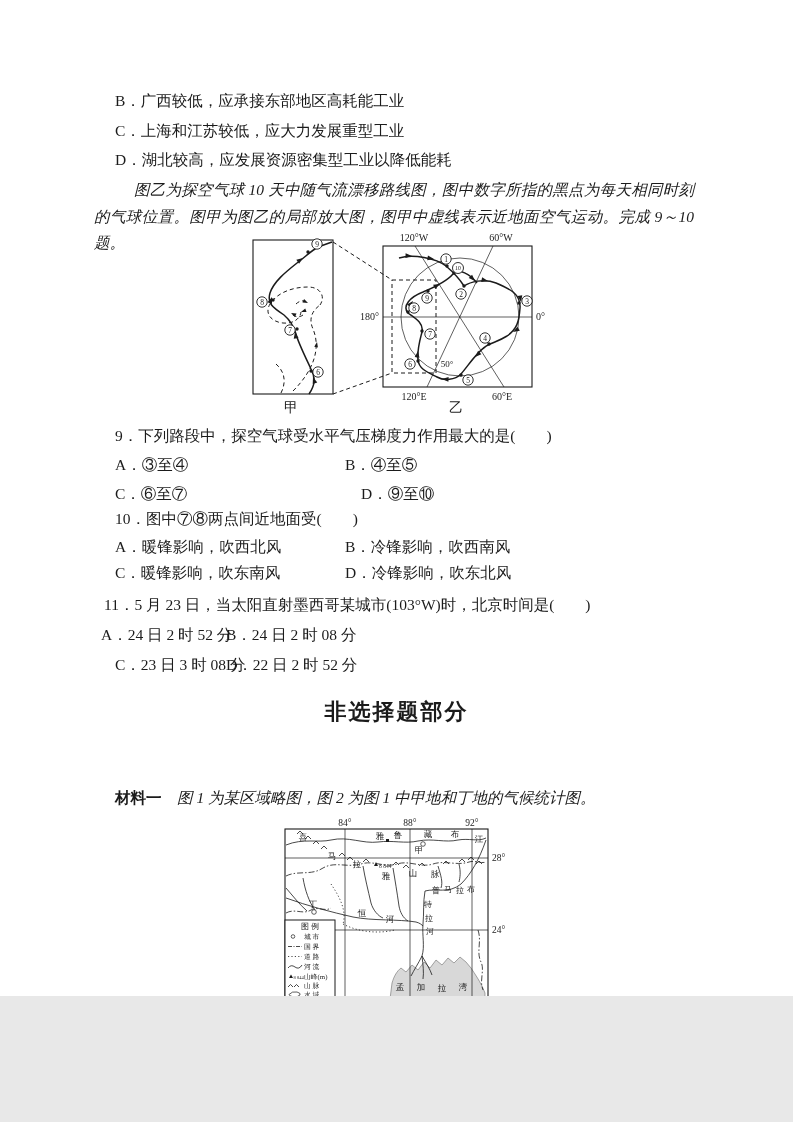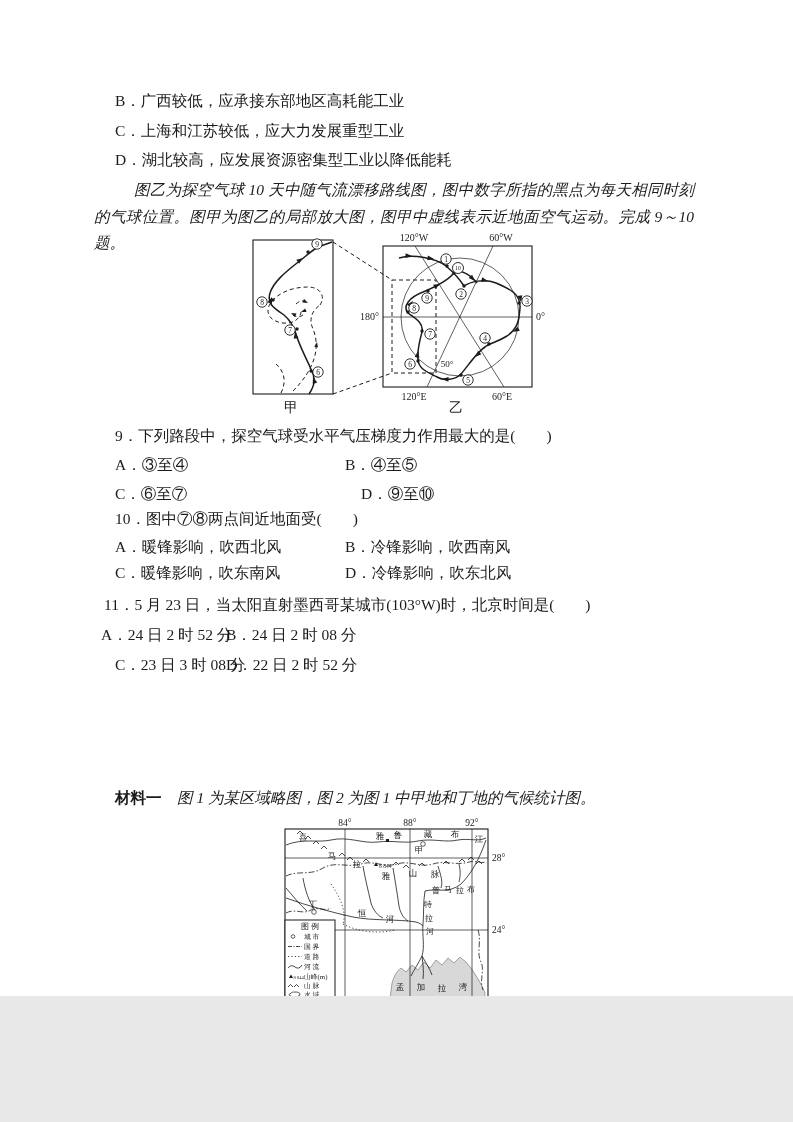--- a/index.html
+++ b/index.html
@@ -156,20 +156,21 @@
   <div class="opt" style="left:345px;top:537px;">B．冷锋影响，吹西南风</div>
   <div class="opt" style="left:115px;top:563px;">C．暖锋影响，吹东南风</div>
   <div class="opt" style="left:345px;top:563px;">D．冷锋影响，吹东北风</div>
 
   <div class="t stem" style="left:104px;top:596px;">11．5 月 23 日，当太阳直射墨西哥某城市(103°W)时，北京时间是(　　)</div>
   <div class="opt" style="left:101px;top:625px;">A．24 日 2 时 52 分</div>
   <div class="opt" style="left:226px;top:625px;">B．24 日 2 时 08 分</div>
   <div class="opt" style="left:115px;top:655px;">C．23 日 3 时 08 分</div>
   <div class="opt" style="left:226px;top:655px;">D．22 日 2 时 52 分</div>
 
+  <div class="hdr" style="top:697px;">非选择题部分</div>
 
   <div class="t" style="left:115px;top:789px;">
     <span class="matlbl">材料一</span>　<span class="mattxt">图 1 为某区域略图，图 2 为图 1 中甲地和丁地的气候统计图。</span>
   </div>
 
   <svg style="left:273px;top:818px;" width="250" height="200" viewBox="0 0 250 200">
 
     <path d="M 117,181 L 119,165 C 121,158 124,153 128,150 L 133,154 L 139,147 L 145,152 L 151,144 L 157,150 L 163,142 L 169,147 L 175,140 L 181,145 L 187,139 L 193,144 L 198,150 C 202,156 206,162 209,168 L 212,175 L 212,181 Z" style="fill:#d8d8d8;stroke:#555;stroke-width:0.5"></path>
 
     <rect class="fr" x="12" y="11" width="203" height="170"></rect>

